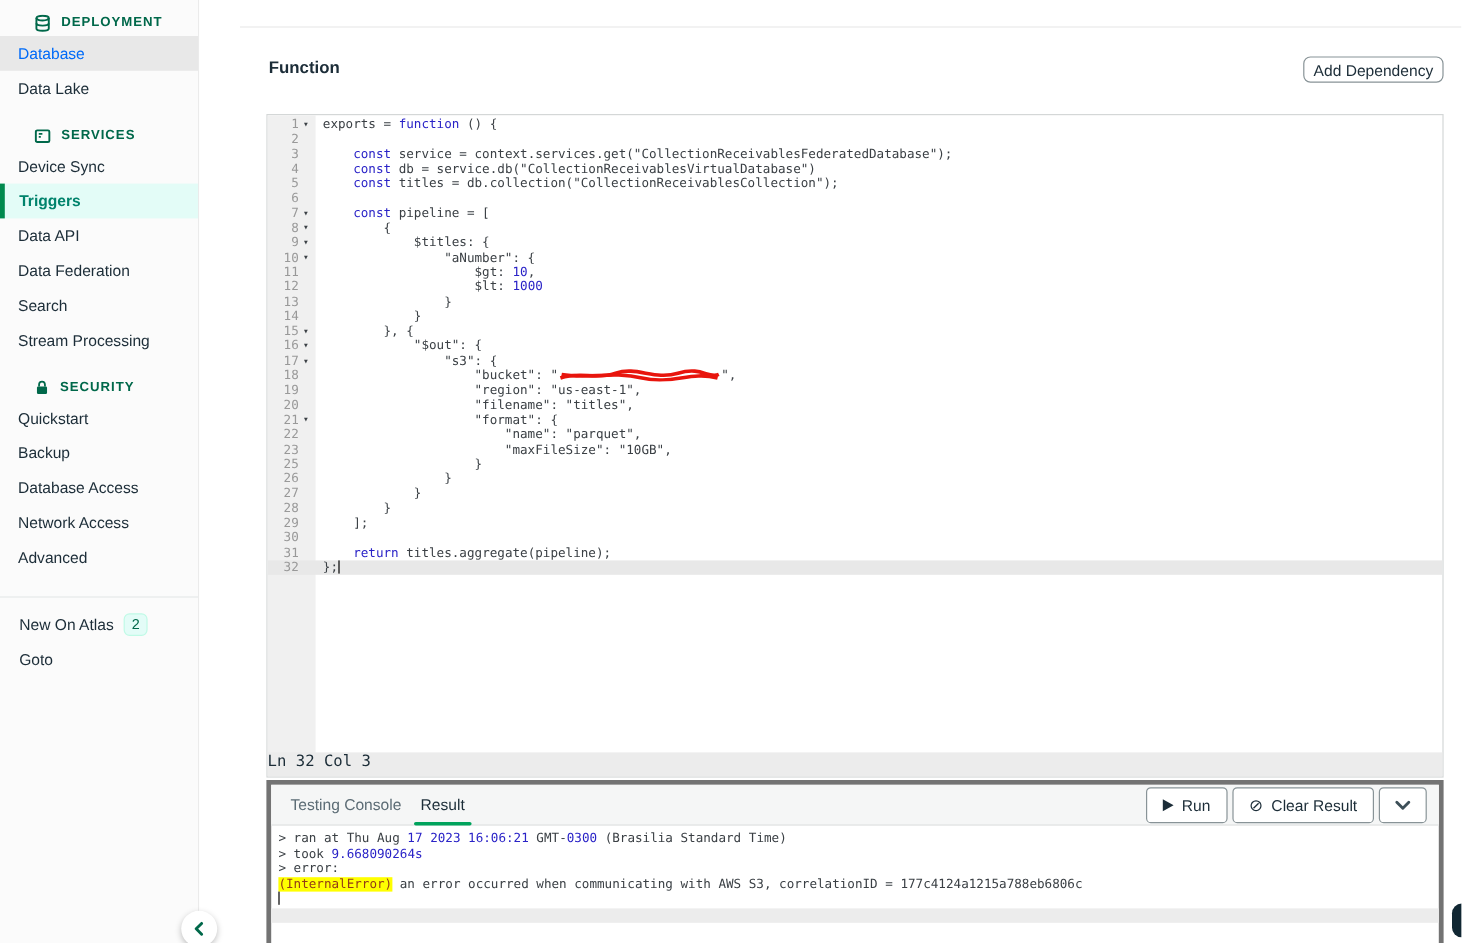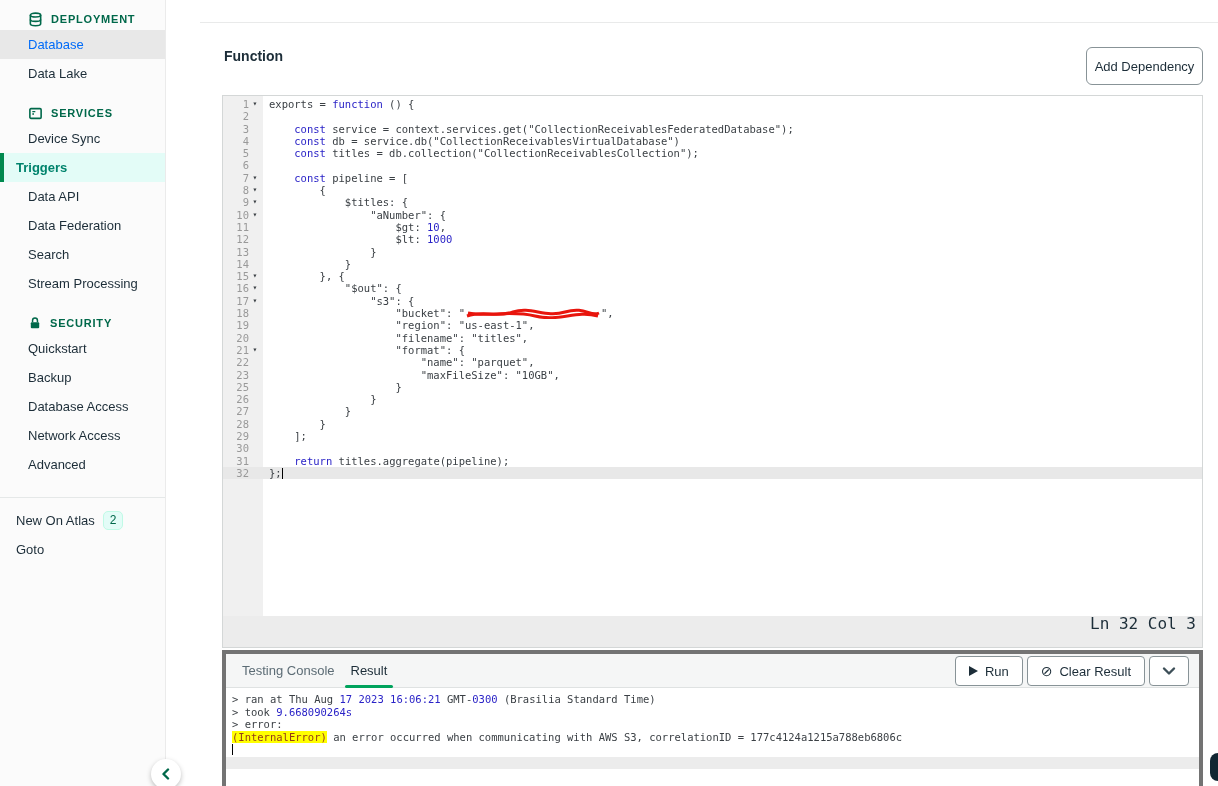--- a/index.html
+++ b/index.html
@@ -7,63 +7,63 @@
   body { font-family:"Liberation Sans", sans-serif; color:#1c2d38; }
   #page { position:relative; width:1218px; height:786px; overflow:hidden; background:#fff; }
 
   
   .sidebar { position:absolute; left:0; top:0; width:166px; height:786px;
              background:#fbfbfb; border-right:1px solid #ebebeb; padding-top:6px; }
   .side-section-title { display:flex; align-items:center; gap:8px; height:22px;
              padding-left:28px; margin-top:14px; color:#00684A; font-size:11px;
              font-weight:bold; letter-spacing:.8px; }
   .side-section-title:first-child { margin-top:2px; }
-  .side-item { display:flex; align-items:center; height:29px; padding-left:28px;
+  .side-item { display:flex; align-items:center; height:29px; padding-left:15px;
              font-size:13px; color:#1c2d38; cursor:pointer; }
   .side-item.visited { background:#e8e8e8; color:#016BF8; }
   .side-item.active { background:#E3FCF7; color:#00836C; border-left:4px solid #00894e;
              padding-left:12px; font-weight:bold; }
   .side-divider { height:1px; background:#e5e8e8; margin-top:18px; }
   .side-footer-item { display:flex; align-items:center; gap:8px; height:29px;
              padding-left:16px; font-size:13px; margin-top:8px; cursor:pointer; }
   .side-footer-item + .side-footer-item { margin-top:0; }
   .badge { background:#E3FCF7; border:1px solid #c0fae6; color:#00684A; font-size:12px;
              border-radius:5px; padding:0 6px; line-height:17px; }
   .collapse-btn { position:absolute; left:151px; top:759px; width:30px; height:30px;
              border-radius:50%; background:#fff; box-shadow:0 2px 5px rgba(0,0,0,.25);
              display:flex; align-items:center; justify-content:center; cursor:pointer; z-index:5; }
 
   
   .main { position:absolute; left:166px; top:0; width:1052px; height:786px; background:#fff; }
   .top-divider { position:absolute; left:34px; right:0; top:22px; height:1px; background:#e9eaea; }
   .page-title { position:absolute; left:58px; top:48px; font-size:14px; font-weight:bold; color:#1c2d38; }
-  .add-dep-btn { position:absolute; left:920px; top:47px; width:117px; height:38px;
+  .add-dep-btn { position:absolute; left:920px; top:47px; width:117px; height:22px;
              background:#fff; border:1px solid #889397; border-radius:6px; font-size:13px;
              color:#1c2d38; display:flex; align-items:center; justify-content:center; cursor:pointer;
              font-family:"Liberation Sans", sans-serif; }
 
   
   .editor { position:absolute; left:56px; top:95px; width:981px; height:553px;
              border:1px solid #d4d7d7; background:#fff; }
   .gutter-bg { position:absolute; left:0; top:0; bottom:16px; width:40px; background:#f0f0f0; }
   .code-scroll { position:absolute; left:0; top:0; right:0; bottom:16px; overflow:hidden;
              font-family:"DejaVu Sans Mono", monospace; font-size:10.5px; line-height:12.3px; padding-top:2px; }
   .code-line { position:relative; display:flex; height:12.3px; white-space:pre; }
   .code-line.active { background:#e8e8e8; }
   .gutter-cell { flex:0 0 40px; display:flex; }
   .gutter-cell .ln { flex:0 0 26px; text-align:right; color:#999; }
   .gutter-cell .fold { flex:0 0 12px; text-align:center; color:#3b4045; font-size:8px; line-height:12.3px; }
   .code-text { color:#3b4045; padding-left:6px; white-space:pre; }
   .seg-k { color:#2a23c7; }
   .seg-n { color:#2a23c7; }
   .redacted { display:inline-block; width:136px; height:11px; vertical-align:-2px; }
   .cursor { display:inline-block; width:1px; height:11px; background:#000; vertical-align:-2px; }
-  .editor-status { position:absolute; left:0; right:0; bottom:0; height:31px; background:#ececec;
-             font-family:"DejaVu Sans Mono", monospace; font-size:16px; color:#1c2d38;
-             text-align:right; padding-right:6px; line-height:16px; }
+  .editor-status { position:absolute; left:0; right:0; bottom:0; height:20px; background:#ececec;
+             font-family:"DejaVu Sans Mono", monospace; font-size:13px; color:#1c2d38;
+             padding-right:6px; line-height:16px; }
 
   
   .console { position:absolute; left:56px; top:650px; width:981px; height:149px;
              border:4px solid #737373; background:#fff; }
   .console-header { position:relative; height:34px; background:#f5f6f6; border-bottom:1px solid #dfe2e2;
              display:flex; align-items:center; }
   .tab { font-size:13px; color:#5c6c75; margin-left:16px; cursor:pointer; height:34px;
              display:flex; align-items:center; position:relative; }
   .tab.active { color:#1c2d38; font-weight:normal;justify-content:flex-end; }
   .tab.active::after { content:""; position:absolute; left:-6px; right:-6px; bottom:0; height:3px;

